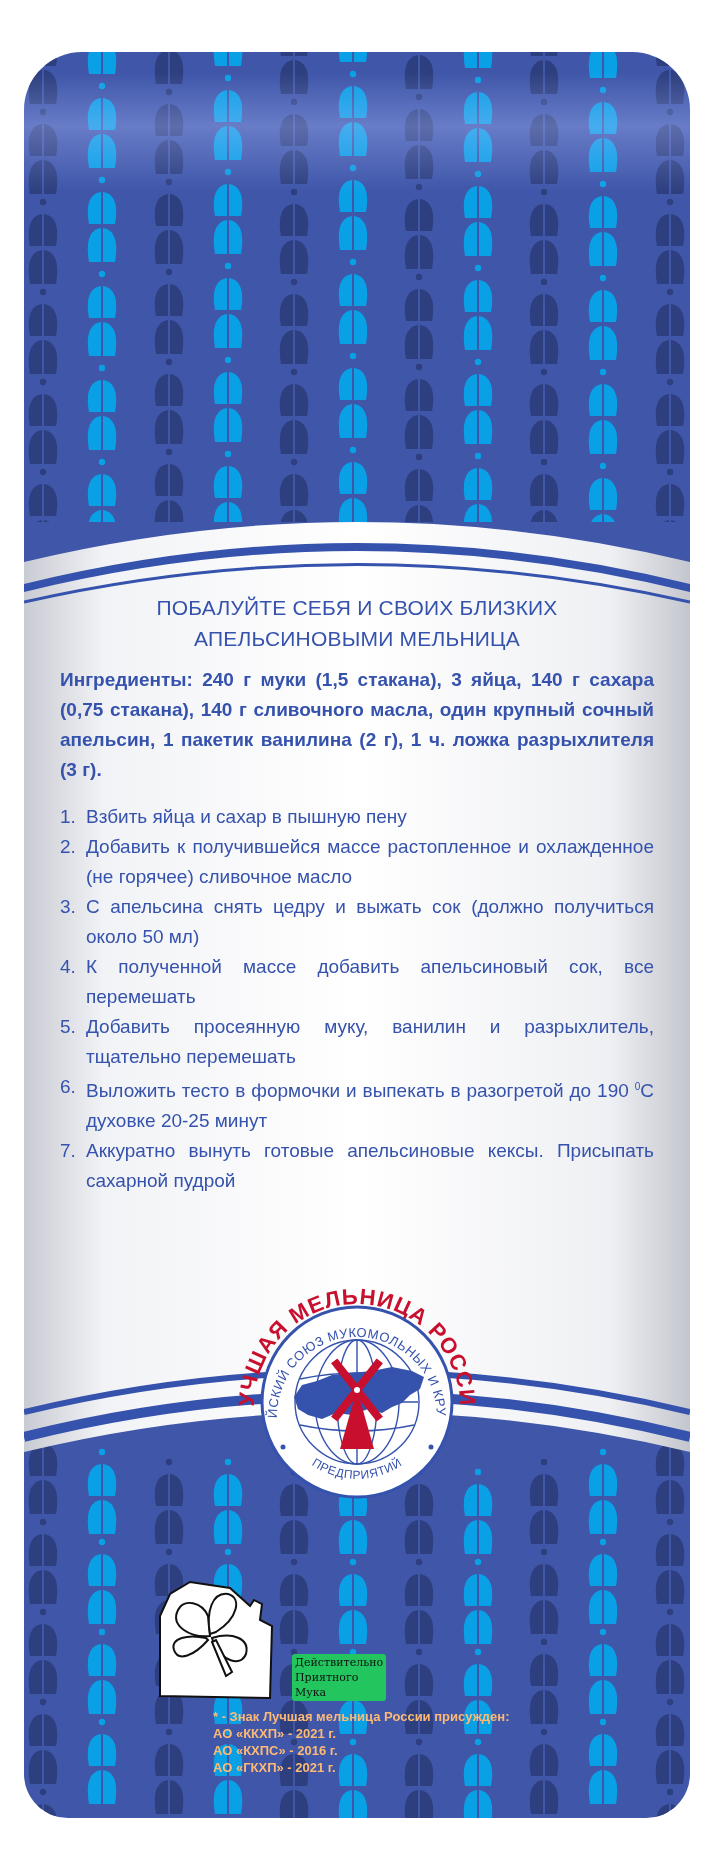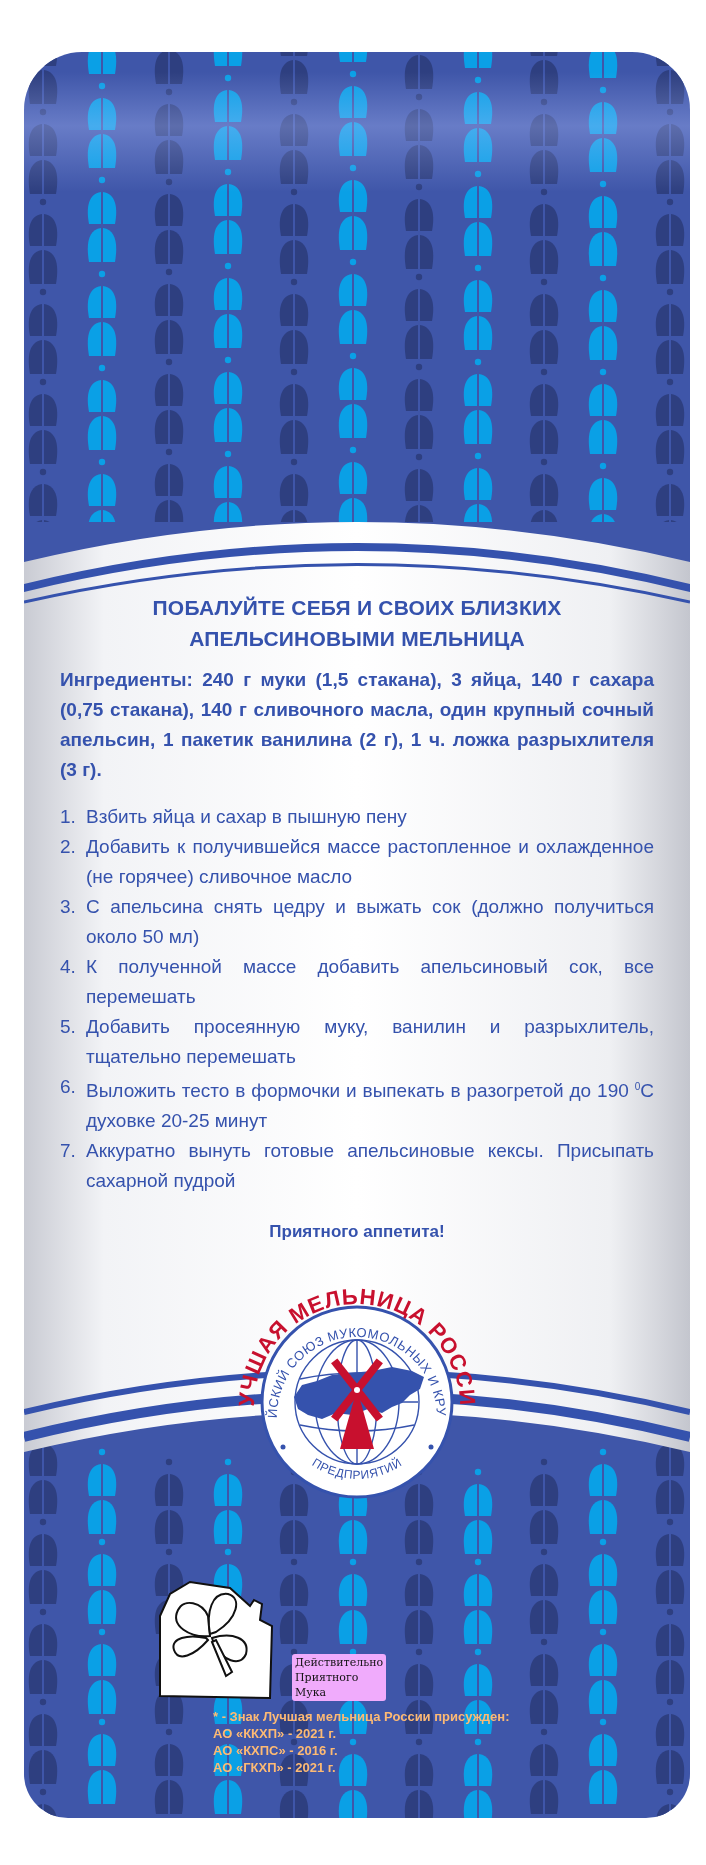--- a/index.html
+++ b/index.html
@@ -23,21 +23,21 @@
 
   .panel {
     position: absolute; left: 0; top: 440px; width: 100%; height: 1010px;
   }
   .panel svg.panel-shape { position: absolute; left: 0; top: 0; width: 100%; height: 100%; }
 
   .content { position: absolute; left: 0; top: 0; width: 100%; height: 100%; }
 
   .headline {
     position: absolute; left: 0; top: 100px; width: 100%; text-align: center;
-    color: #3552ad; font-weight: bold; font-size: 21px; line-height: 31px;
+    color: #3552ad; font-weight: normal; font-size: 21px; line-height: 31px;
     letter-spacing: 0.2px;
   }
   .ingredients {
     position: absolute; left: 36px; top: 173px; width: 594px;
     color: #3552ad; font-size: 19px; line-height: 30px; text-align: justify; font-weight: bold;
   }
   .steps {
     position: absolute; left: 36px; top: 310px; width: 594px; margin: 0; padding: 0;
     list-style: none; color: #3552ad; font-size: 19px; line-height: 30px;
   }
@@ -50,21 +50,21 @@
   }
 
   .seal { position: absolute; left: 208px; top: 775px; width: 250px; height: 250px; }
 
   .badge {
     position: absolute; left: 150px; top: 1576px; width: 240px; height: 130px;
   }
   .badge svg { position: absolute; left: 0; top: 0; }
   .badge-text {
     position: absolute; left: 142px; top: 78px; font-family: "DejaVu Serif", serif;
-    font-size: 11px; line-height: 15px; color: #111; background: #f0abfc; padding: 1px 3px;
+    font-size: 11px; line-height: 15px; color: #111; background: #22c55e; padding: 1px 3px;
     border-radius: 3px;
   }
   .badge-text div { white-space: nowrap; }
 
   .footnote {
     position: absolute; left: 213px; top: 1709px; color: #fdba74;
     font-size: 13px; line-height: 17px; font-weight: bold;
   }
   .footnote div { white-space: nowrap; }
 </style>
@@ -258,21 +258,20 @@
       <ol class="steps">
         <li><span class="num">1.</span><span>Взбить яйца и сахар в пышную пену</span></li>
         <li><span class="num">2.</span><span>Добавить к получившейся массе растопленное и охлажденное (не горячее) сливочное масло</span></li>
         <li><span class="num">3.</span><span>С апельсина снять цедру и выжать сок (должно получиться около 50 мл)</span></li>
         <li><span class="num">4.</span><span>К полученной массе добавить апельсиновый сок, все перемешать</span></li>
         <li><span class="num">5.</span><span>Добавить просеянную муку, ванилин и разрыхлитель, тщательно перемешать</span></li>
         <li><span class="num">6.</span><span>Выложить тесто в формочки и выпекать в разогретой до 190 </span><sup>0</sup><span>С духовке 20-25 минут</span></li>
         <li><span class="num">7.</span><span>Аккуратно вынуть готовые апельсиновые кексы. Присыпать сахарной пудрой</span></li>
       </ol>
 
-      <div class="bon">Приятного аппетита!</div>
 
       <svg class="seal" viewBox="0 0 250 250">
         <defs>
           <path id="arcOuter" d="M22 140 A103 103 0 1 1 228 140"></path>
           <path id="arcInner" d="M45 150 A80 80 0 1 1 205 150"></path>
           <path id="arcBottom" d="M70 190 A80 80 0 0 0 180 190"></path>
         </defs>
         <text font-family="Liberation Sans, sans-serif" font-weight="bold" font-size="22" fill="#c8102e" letter-spacing="1">
           <textPath href="#arcOuter" startOffset="50%" text-anchor="middle">ЛУЧШАЯ МЕЛЬНИЦА РОССИИ</textPath>
         </text>

